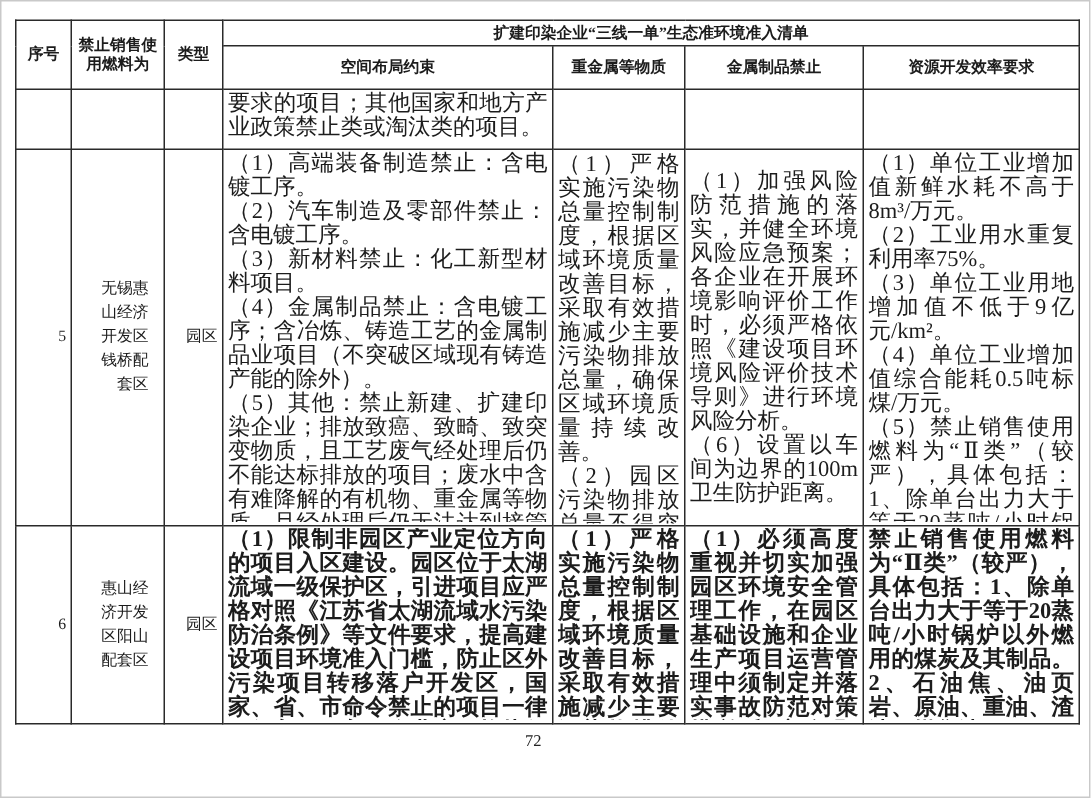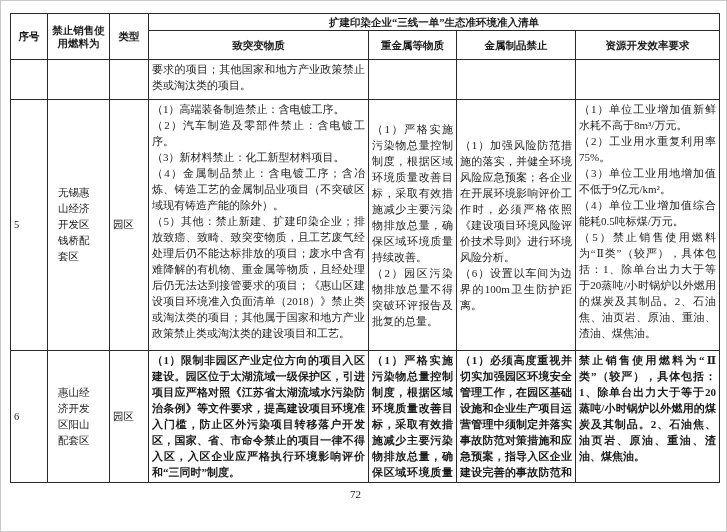--- a/index.html
+++ b/index.html
@@ -38,29 +38,29 @@
   col.c-spatial{width:220px}
   col.c-poll{width:88px}
   col.c-risk{width:119px}
   col.c-res{width:144px}
   tr.r-title{height:17px}
   tr.r-sub{height:29px}
   tr.r-cont{height:40px}
   tr.r-5{height:251px}
   tr.r-6{height:132px}
   td.center{
-    text-align:left;
+    text-align:right;
     vertical-align:middle;
     font-size:10.5px;
     line-height:16px;
     font-family:Liberation Serif, serif;
   }
   td.name-cell{padding:0 10px;}
   td.txt{
-    font-size:11px;
+    font-size:15px;
     line-height:16px;
     text-align:justify;
     vertical-align:top;
   }
   td.v-mid{vertical-align:middle;}
   .cell{
     white-space:pre-line;
     overflow:hidden;
   }
   .clip-5{max-height:247px;}
@@ -91,21 +91,21 @@
 
     <tbody>
         <tr class="r-title">
       <th rowspan="2">序号</th>
       <th rowspan="2">禁止销售使用燃料为</th>
       <th rowspan="2">类型</th>
       <th colspan="4">扩建印染企业“三线一单”生态准环境准入清单</th>
     </tr>
 
     <tr class="r-sub">
-      <th>致突变物质</th>
+      <th>空间布局约束</th>
       <th>重金属等物质</th>
       <th>金属制品禁止</th>
       <th>资源开发效率要求</th>
     </tr>
 
     <tr class="r-cont">
       <td class="center"></td>
       <td class="center name-cell"></td>
       <td class="center"></td>
       <td class="txt">

